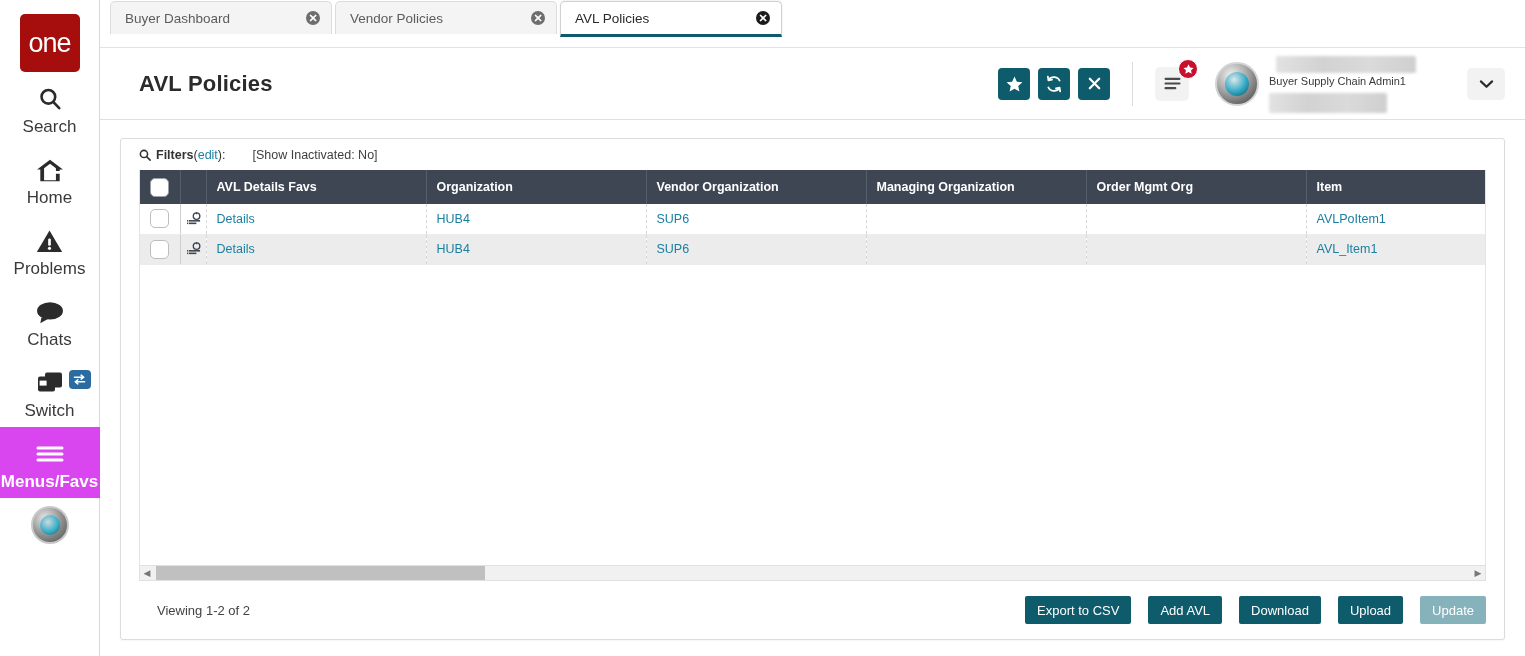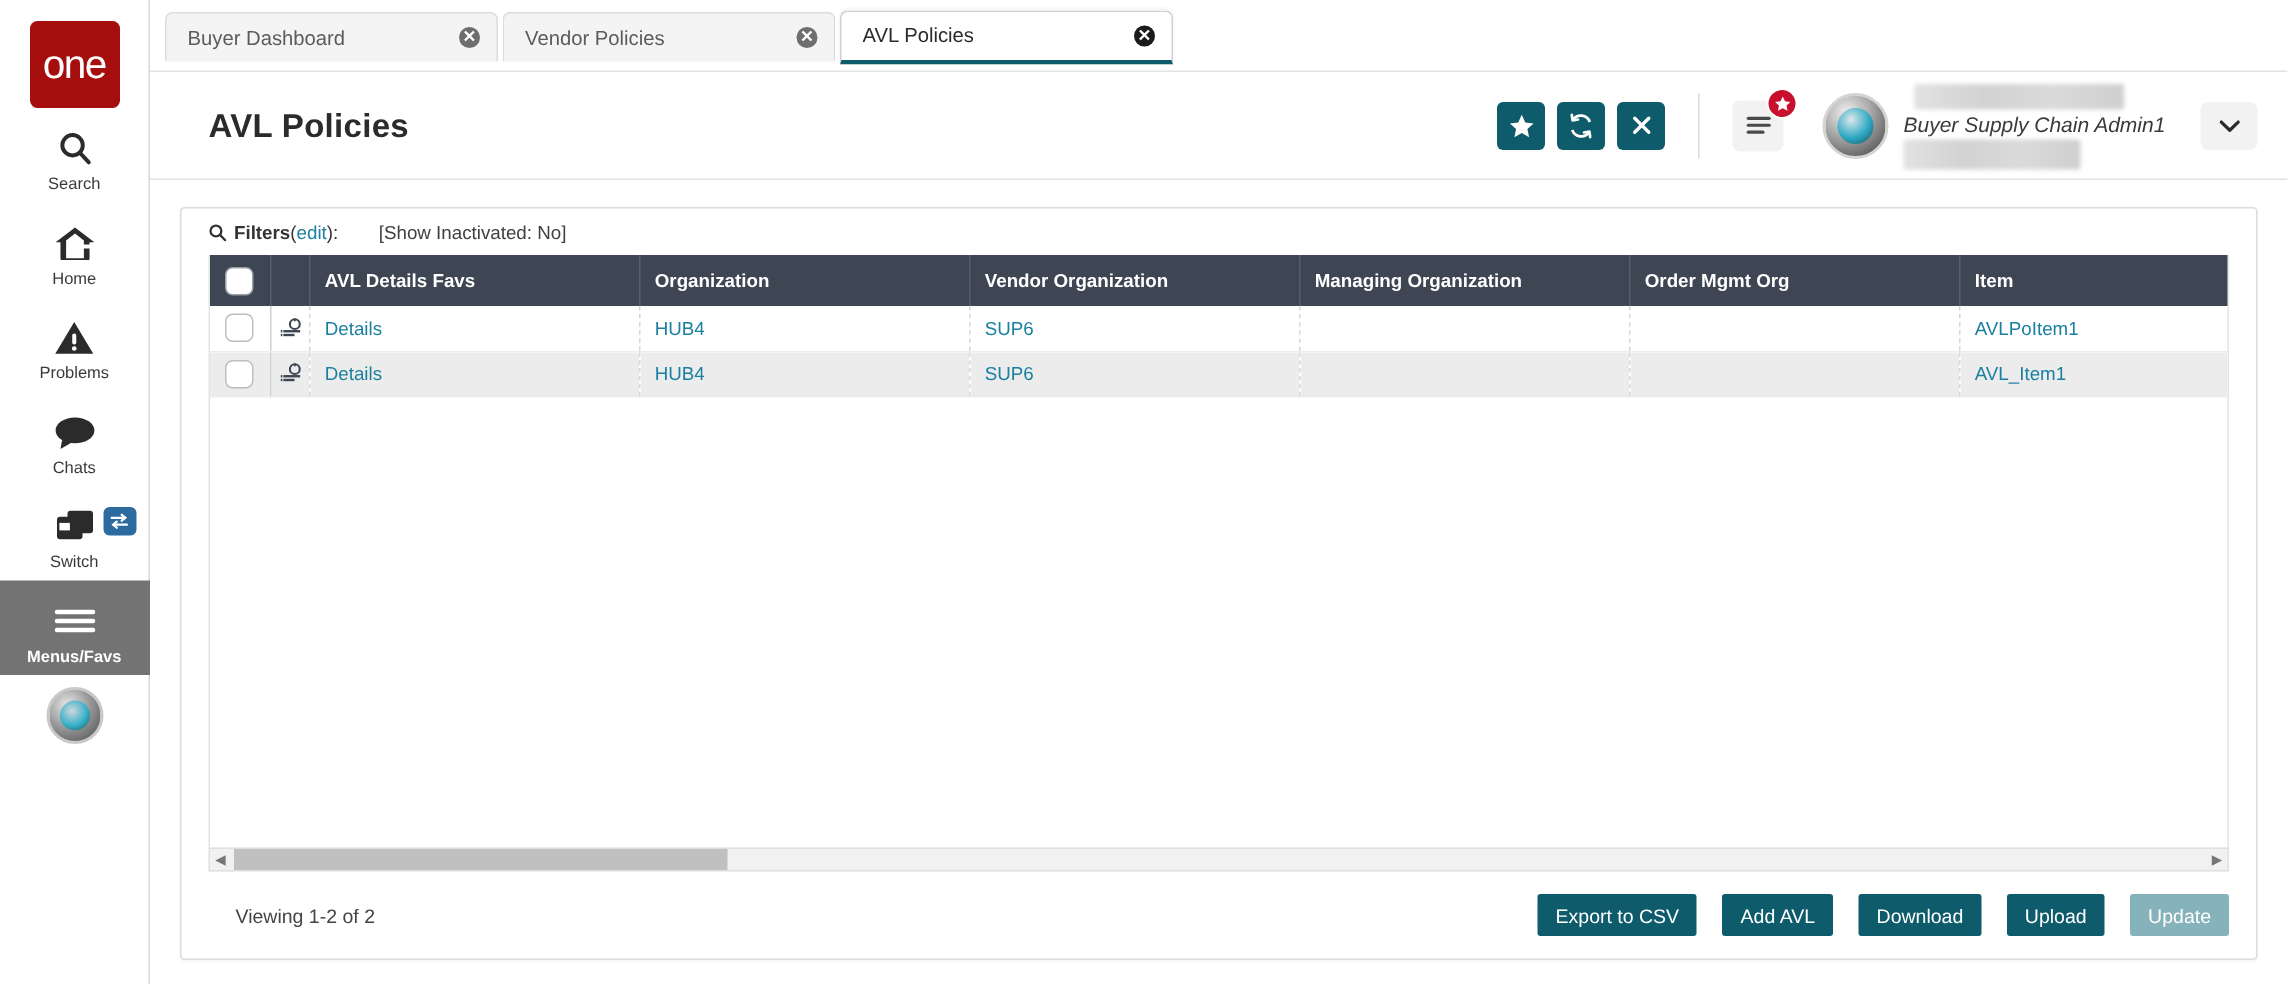--- a/index.html
+++ b/index.html
@@ -29,22 +29,22 @@
   .logo-text {
     color: #fff; font-size: 27px; font-weight: normal;
     letter-spacing: -1px; line-height: 1;
   }
   .nav-item {
     width: 100px; padding: 12px 0 6px 0;
     display: flex; flex-direction: column; align-items: center;
     color: #2b2b2b; position: relative;
   }
   .nav-item .ico { height: 30px; display: flex; align-items: center; justify-content: center; }
-  .nav-label { font-size: 11px; margin-top: 3px; color: #3a3a3a; }
-  .nav-item.active { background: #737373; }
+  .nav-label { font-size: 17px; margin-top: 3px; color: #3a3a3a; }
+  .nav-item.active { background: #d946ef; }
   .nav-item.active .nav-label { color: #fff; font-weight: bold; }
   .switch-badge {
     position: absolute; right: 9px; top: 14px;
     width: 22px; height: 19px; border-radius: 4px;
     background: #2c6ba0; display: flex; align-items: center; justify-content: center;
   }
   .avatar-sm {
     width: 38px; height: 38px; border-radius: 50%;
     margin-top: 8px;
     background: radial-gradient(circle at 35% 30%, #e8e8e8 0%, #9a9a9a 45%, #4a4a4a 100%);
@@ -56,21 +56,21 @@
     background: radial-gradient(circle at 40% 35%, #cfd8dc 0%, #37b0c9 55%, #1b5160 100%);
   }
 
   
   .main { flex: 1; display: flex; flex-direction: column; min-width: 0;
           background: #ffffff; }
 
   
   .tabbar {
     height: 48px; background: #ffffff;
-    display: flex; align-items: center; padding-left: 10px; gap: 3px;
+    display: flex; align-items: flex-start; padding-left: 10px; gap: 3px;
     border-bottom: 1px solid #e3e3e3;
   }
   .tab {
     width: 222px; height: 33px;
     background: #f4f4f4;
     border: 1px solid #dcdcdc; border-bottom: none;
     border-radius: 5px 5px 0 0;
     display: flex; align-items: center; justify-content: space-between;
     padding: 0 11px 0 14px;
     font-size: 13.5px; color: #5c5c5c;
@@ -130,21 +130,21 @@
   .user-block { margin-left: 10px; position: relative; width: 190px; height: 60px; }
   .redact {
     position: absolute;
     background: linear-gradient(90deg,#e2e2e2,#d2d2d2,#dadada,#cfcfcf);
     filter: blur(1.5px); border-radius: 2px;
   }
   .redact-top { left: 7px; top: 2px; width: 140px; height: 17px; }
   .redact-bot { left: 0px; top: 39px; width: 118px; height: 20px; }
   .user-name {
     position: absolute; left: 0; top: 21px;
-    font-size: 14px; color: #3a3a3a; white-space: nowrap; font-style: italic;
+    font-size: 11px; color: #3a3a3a; white-space: nowrap;
   }
   .caret-btn {
     width: 38px; height: 32px; border-radius: 5px; background: #f2f2f2;
     display: flex; align-items: center; justify-content: center; margin-left: 8px;
   }
 
   
   .content { flex: 1; padding: 18px 20px 16px 20px; background: #fff; min-height: 0; }
   .panel {
     border: 1px solid #dcdcdc; border-radius: 3px;

